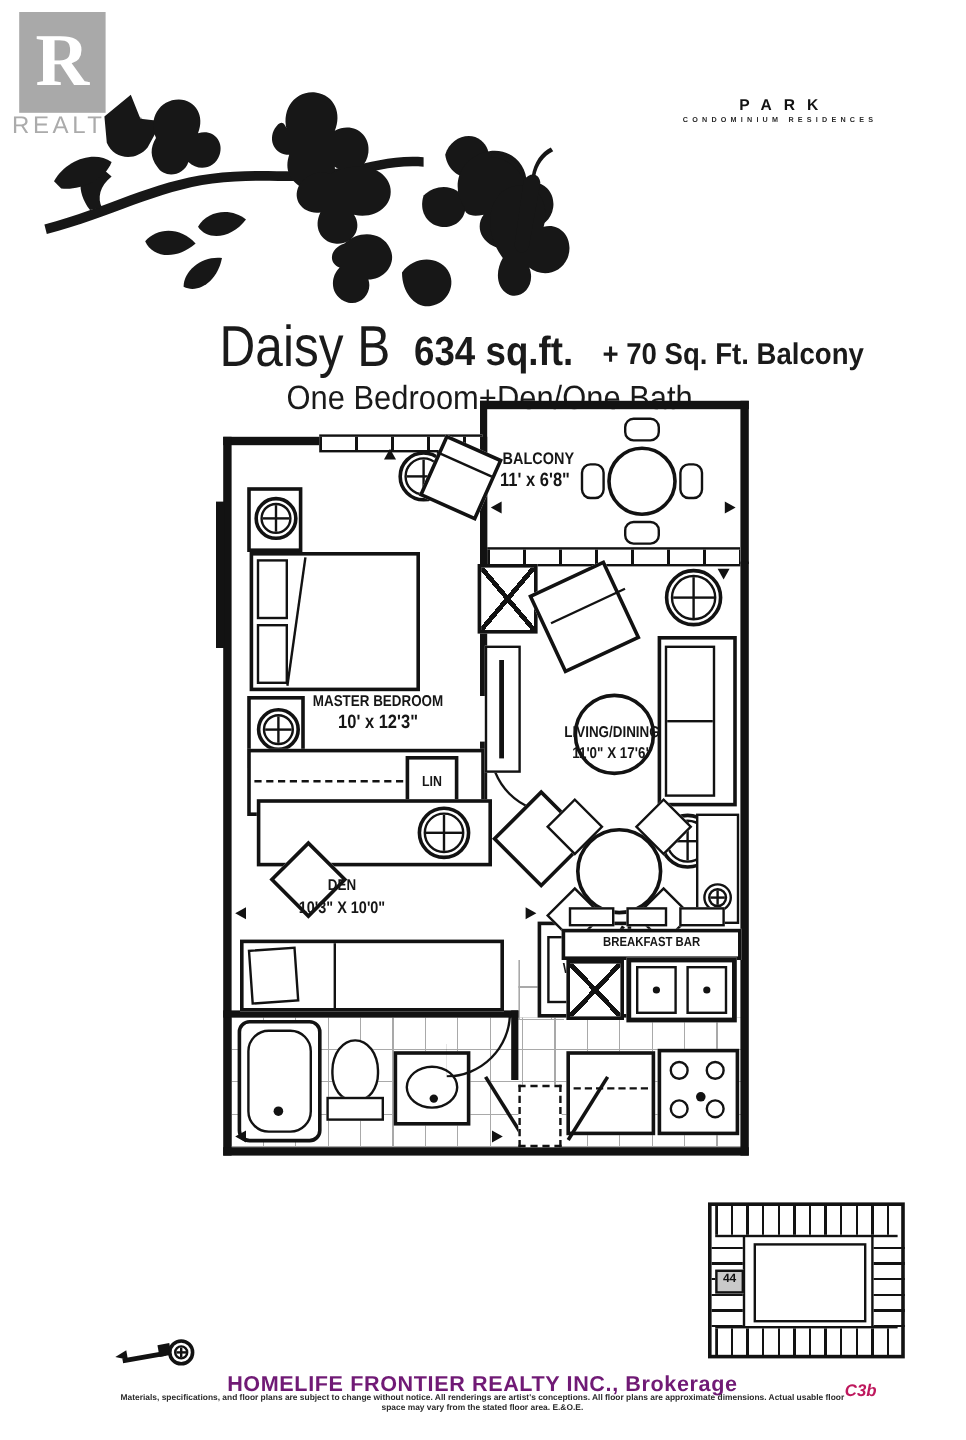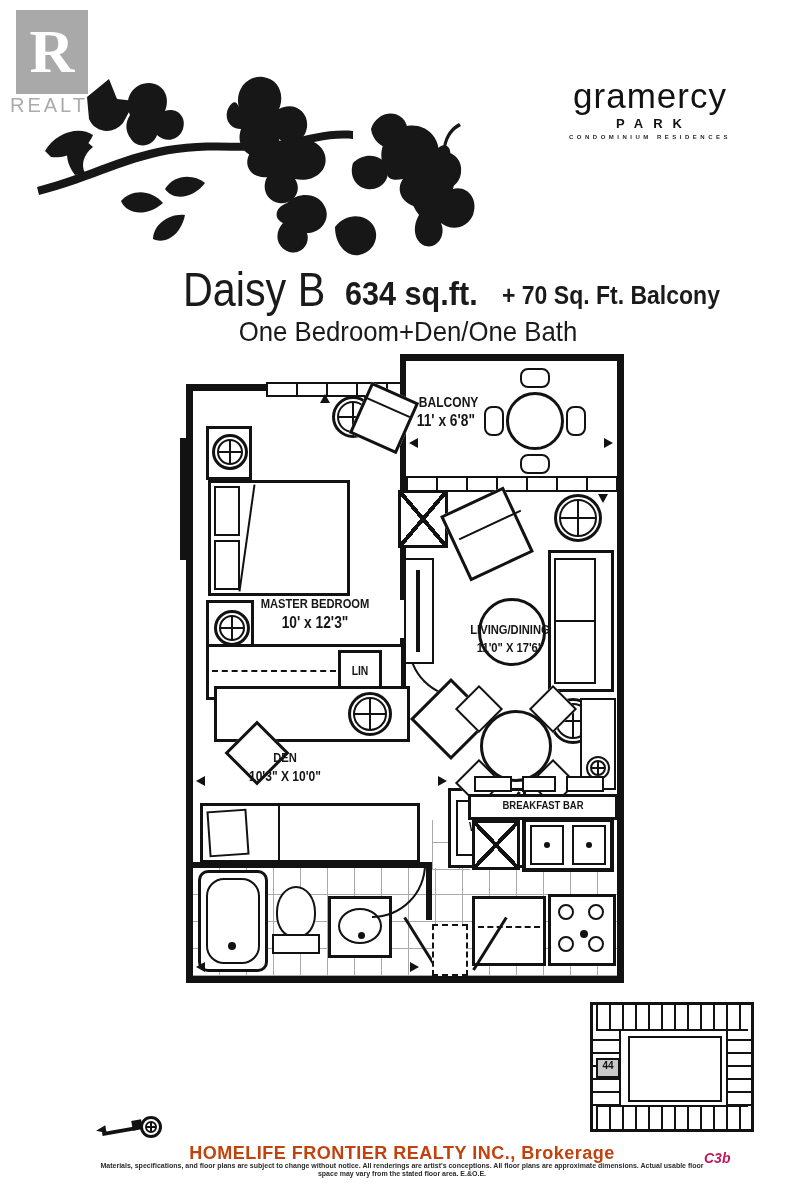--- a/index.html
+++ b/index.html
@@ -69,31 +69,30 @@
     <path d="M352,118 C340,100 348,78 368,72 C388,66 404,80 404,98 C416,94 428,104 426,118 C424,132 410,138 400,132 C402,146 388,156 376,150 C364,144 362,132 368,124 C358,126 352,124 352,118 Z"></path>
 
     <path d="M402,142 C384,118 390,86 412,82 C430,78 442,96 436,116 C450,112 462,126 456,142 C450,156 434,158 424,150 C430,164 418,178 406,172 C396,166 396,152 402,142 Z" transform="translate(-18,18)"></path>
     <path d="M398,96 C402,88 410,88 412,96 L410,150 C408,158 400,158 398,150 Z" transform="rotate(8 405 120)"></path>
     <path d="M400,92 C394,82 384,76 374,76 l1,-3 c11,0 21,7 27,17 z"></path>
     <path d="M408,92 C410,80 416,72 424,68 l2,3 c-8,4 -13,11 -15,21 z"></path>
   </g>
 </svg>
 
 <div class="abs" style="left:560px;top:78px;width:180px;height:70px;text-align:center;">
-  <div style="font-size:35px;font-weight:400;letter-spacing:1px;color:#121212;line-height:36px;">gramercy</div>
   <div style="font-size:13px;font-weight:700;letter-spacing:10px;color:#121212;margin-top:2px;padding-left:8px;">PARK</div>
   <div style="font-size:6px;font-weight:700;letter-spacing:3.5px;color:#2a2a2a;margin-top:3px;">CONDOMINIUM RESIDENCES</div>
 </div>
 
 <div class="abs" style="left:183px;top:262px;font-size:48px;font-weight:400;color:#1a1a1a;transform:scaleX(.86);transform-origin:left;">Daisy B</div>
 <div class="abs" style="left:345px;top:274px;font-size:34px;font-weight:700;color:#1a1a1a;transform:scaleX(.9);transform-origin:left;">634 sq.ft.</div>
 <div class="abs" style="left:502px;top:281px;font-size:25px;font-weight:700;color:#1a1a1a;transform:scaleX(.92);transform-origin:left;">+ 70 Sq. Ft. Balcony</div>
 <div class="abs" style="left:183px;top:316px;width:450px;text-align:center;font-size:28px;font-weight:400;color:#1a1a1a;transform:scaleX(.92);transform-origin:center;">One Bedroom+Den/One Bath</div>
 
-<div class="abs" style="left:180px;top:348px;width:452px;height:642px;text-decoration:underline;">
+<div class="abs" style="left:180px;top:328px;width:452px;height:642px;text-decoration:underline;">
 
   <div class="tiles" style="left:12px;top:520px;width:426px;height:108px;"></div>
   <div class="tiles" style="left:252px;top:472px;width:38px;height:50px;"></div>
 
   <div class="w" style="left:220px;top:6px;width:224px;height:7px;"></div>
   <div class="w" style="left:437px;top:6px;width:7px;height:136px;"></div>
   <div class="w" style="left:220px;top:6px;width:6px;height:136px;"></div>
   <div class="win" style="left:226px;top:128px;width:211px;height:12px;"></div>
 
   <div class="w" style="left:6px;top:36px;width:80px;height:7px;"></div>
@@ -229,15 +228,15 @@
   <div class="abs" style="left:8px;top:60px;width:24px;text-align:center;font-size:10px;font-weight:700;color:#121212;">44</div>
 </div>
 
 <div class="abs" style="left:98px;top:1114px;width:70px;height:40px;">
   <div class="line" style="left:4px;top:15px;width:36px;height:4px;transform:rotate(-10deg);"></div>
   <div class="tri" style="left:-2px;top:12px;border-top:4px solid transparent;border-bottom:4px solid transparent;border-right:10px solid #121212;transform:rotate(-10deg);"></div>
   <div class="abs" style="left:34px;top:6px;width:10px;height:10px;background:#121212;transform:rotate(-10deg);"></div>
   <div class="lamp" style="left:42px;top:2px;width:22px;height:22px;"></div>
 </div>
 
-<div class="abs" style="left:102px;top:1143px;width:600px;text-align:center;font-size:18px;font-weight:700;color:#c2410c;letter-spacing:.5px;">HOMELIFE FRONTIER REALTY INC., Brokerage</div>
+<div class="abs" style="left:102px;top:1143px;width:600px;text-align:center;font-size:18px;font-weight:700;color:#701a75;letter-spacing:.5px;">HOMELIFE FRONTIER REALTY INC., Brokerage</div>
 <div class="abs" style="left:92px;top:1162px;width:620px;text-align:center;font-size:7px;font-weight:700;color:#2b2b2b;line-height:8px;">Materials, specifications, and floor plans are subject to change without notice. All renderings are artist's conceptions. All floor plans are approximate dimensions. Actual usable floor space may vary from the stated floor area. E.&amp;O.E.</div>
 <div class="abs" style="left:704px;top:1150px;font-size:14px;font-weight:700;color:#be185d;font-style:italic;">C3b</div>
 
 </body></html>

